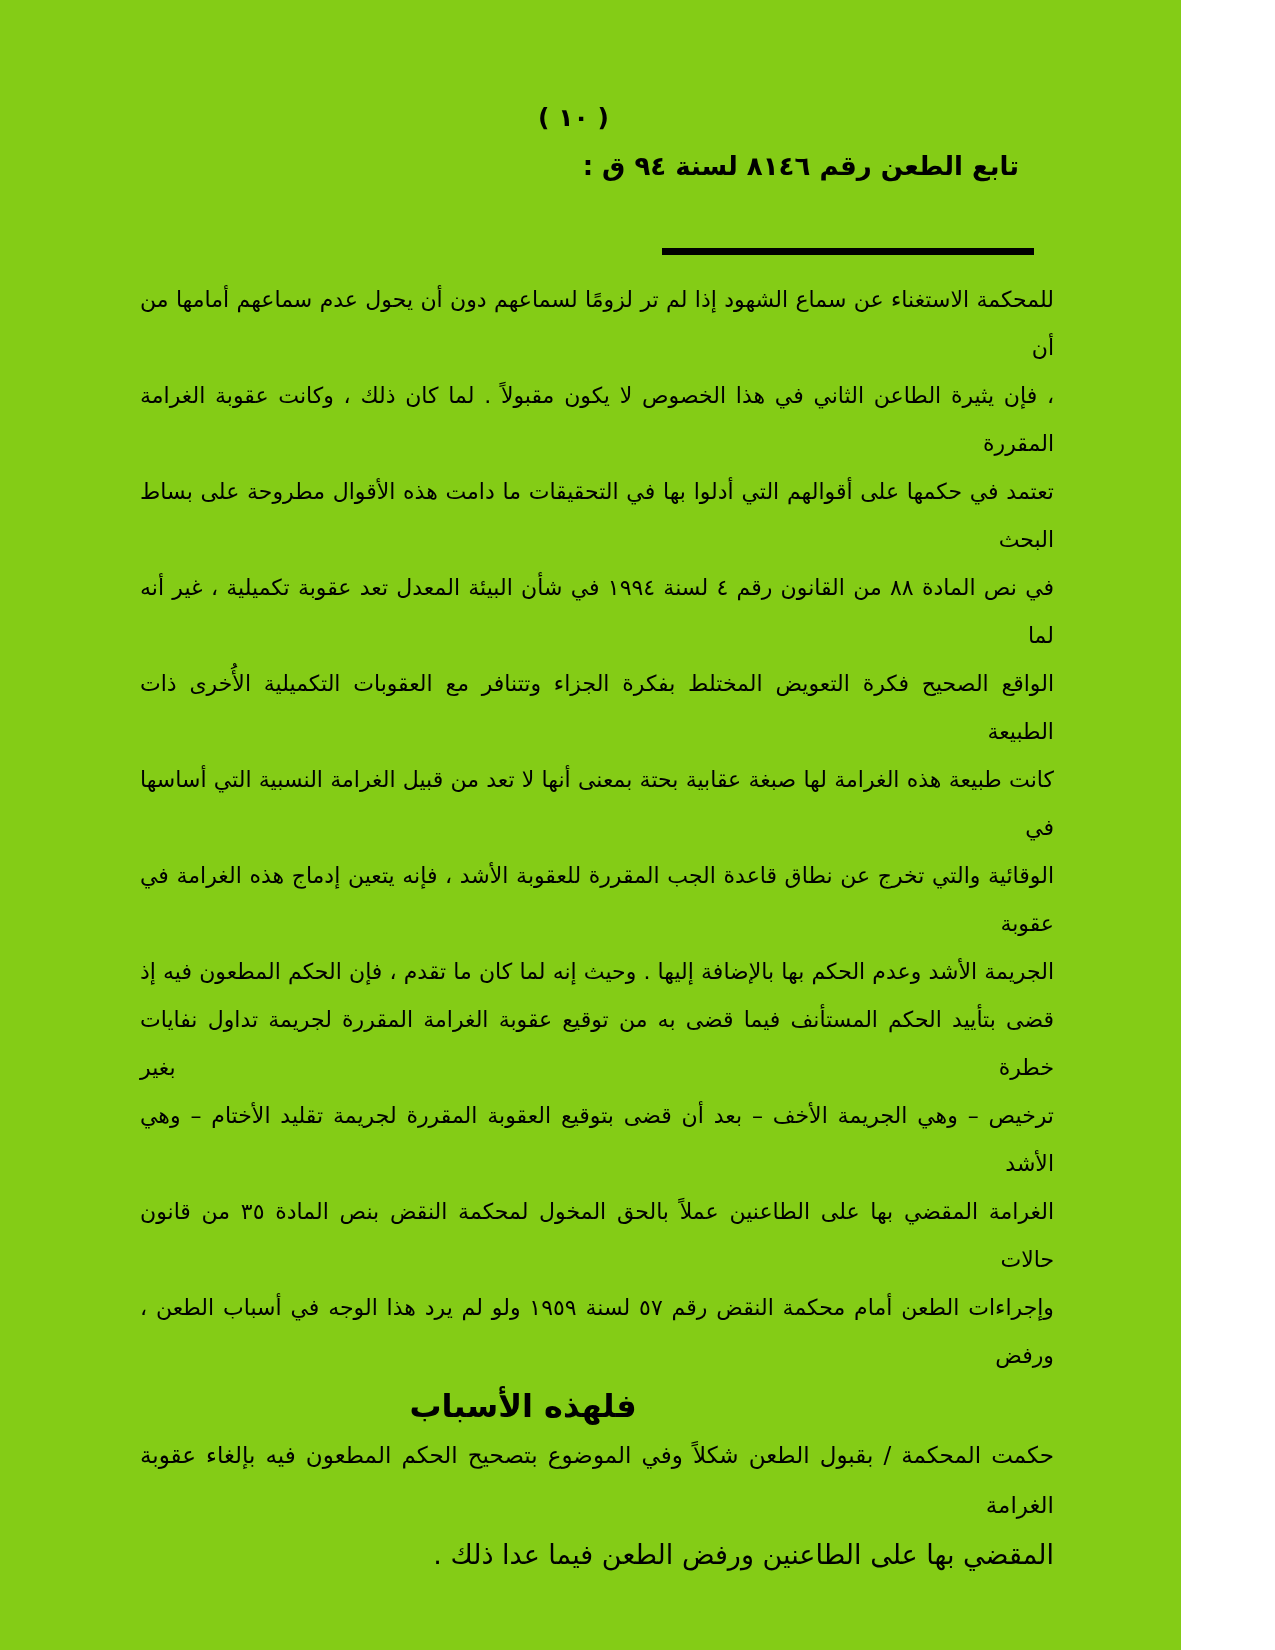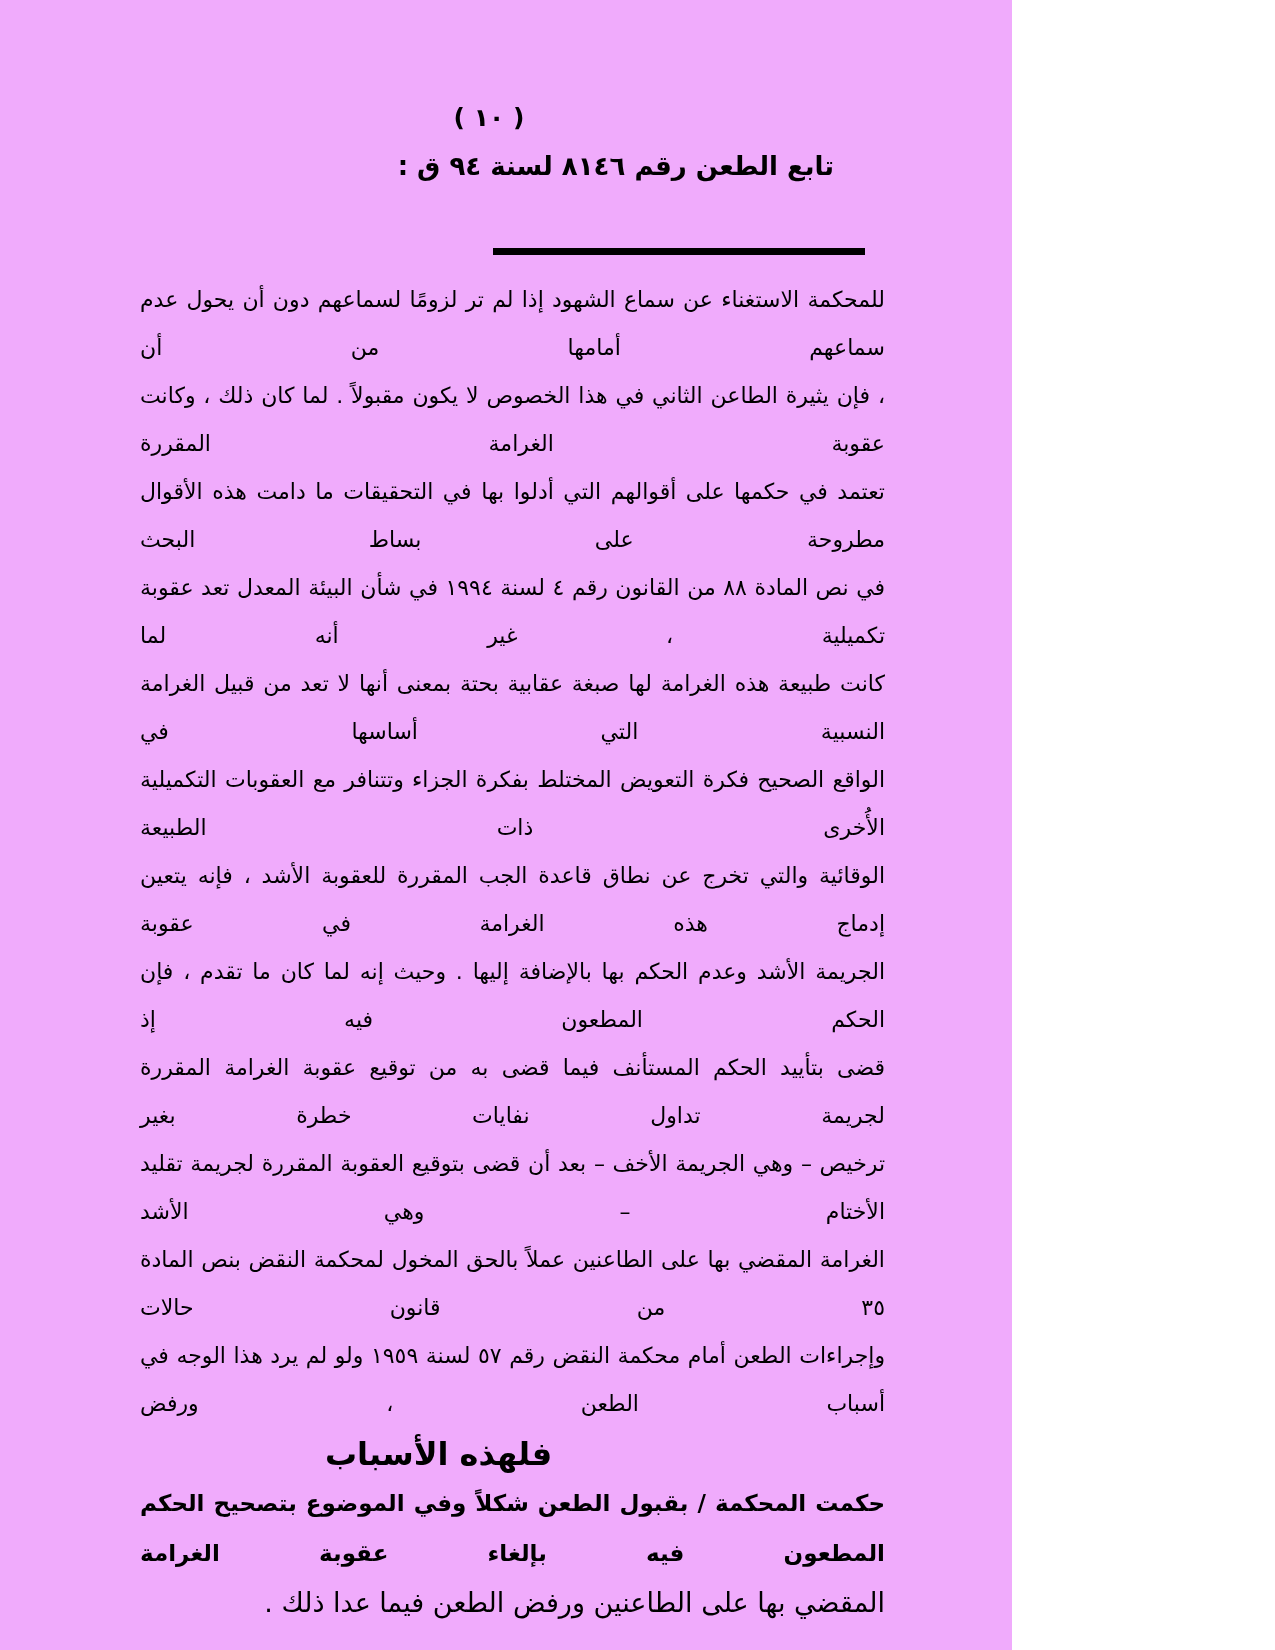--- a/index.html
+++ b/index.html
@@ -4,41 +4,41 @@
 <style>
   html, body {
     margin: 0;
     padding: 0;
     background: #ffffff;
     color: #000000;
     font-family: "DejaVu Sans", sans-serif;
   }
   .page {
     position: relative;
-    width: 1012px;
+    width: 1181px;
     height: 1650px;
-    background: #f0abfc;
+    background: #84cc16;
     overflow: hidden;
   }
   .page-number {
     position: absolute;
     top: 98px;
     left: 0;
     right: 0;
     text-align: center;
     transform: translateX(-17px);
     font-weight: bold;
     font-size: 25px;
     direction: rtl;
     line-height: 40px;
   }
   .continuation-header {
     position: absolute;
     top: 144px;
-    right: 178px;
+    right: 162px;
     direction: rtl;
     text-align: right;
     font-weight: bold;
     font-size: 26px;
     line-height: 44px;
     white-space: nowrap;
   }
   .header-divider {
     position: absolute;
     top: 248px;
@@ -68,21 +68,21 @@
     line-height: 48px;
     margin-top: 2px;
     padding-left: 0;
     padding-right: 148px;
     text-align: center;
     font-weight: bold;
     font-size: 32px;
   }
   .verdict-jline {
     line-height: 50px;
-    font-weight: bold;
+    font-weight: normal;
     font-size: 23px;
     text-align: justify;
     text-align-last: justify;
   }
   .verdict-endline {
     line-height: 50px;
     font-weight: normal;
     font-size: 27px;
     text-align: right;
   }
@@ -96,22 +96,22 @@
 
   <div class="continuation-header">تابع الطعن رقم ٨١٤٦ لسنة ٩٤ ق :</div>
 
   <div class="header-divider"></div>
 
   <div class="doc-body">
     <div class="jline">للمحكمة الاستغناء عن سماع الشهود إذا لم تر لزومًا لسماعهم دون أن يحول عدم سماعهم أمامها من أن</div>
     <div class="jline">، فإن يثيرة الطاعن الثاني في هذا الخصوص لا يكون مقبولاً . لما كان ذلك ، وكانت عقوبة الغرامة المقررة</div>
     <div class="jline">تعتمد في حكمها على أقوالهم التي أدلوا بها في التحقيقات ما دامت هذه الأقوال مطروحة على بساط البحث</div>
     <div class="jline">في نص المادة ٨٨ من القانون رقم ٤ لسنة ١٩٩٤ في شأن البيئة المعدل تعد عقوبة تكميلية ، غير أنه لما</div>
+    <div class="jline">الواقع الصحيح فكرة التعويض المختلط بفكرة الجزاء وتتنافر مع العقوبات التكميلية الأُخرى ذات الطبيعة</div>
     <div class="jline">كانت طبيعة هذه الغرامة لها صبغة عقابية بحتة بمعنى أنها لا تعد من قبيل الغرامة النسبية التي أساسها في</div>
-    <div class="jline">الواقع الصحيح فكرة التعويض المختلط بفكرة الجزاء وتتنافر مع العقوبات التكميلية الأُخرى ذات الطبيعة</div>
     <div class="jline">الوقائية والتي تخرج عن نطاق قاعدة الجب المقررة للعقوبة الأشد ، فإنه يتعين إدماج هذه الغرامة في عقوبة</div>
     <div class="jline">الجريمة الأشد وعدم الحكم بها بالإضافة إليها . وحيث إنه لما كان ما تقدم ، فإن الحكم المطعون فيه إذ</div>
     <div class="jline">قضى بتأييد الحكم المستأنف فيما قضى به من توقيع عقوبة الغرامة المقررة لجريمة تداول نفايات خطرة بغير</div>
     <div class="jline">ترخيص – وهي الجريمة الأخف – بعد أن قضى بتوقيع العقوبة المقررة لجريمة تقليد الأختام – وهي الأشد</div>
     <div class="jline">الغرامة المقضي بها على الطاعنين عملاً بالحق المخول لمحكمة النقض بنص المادة ٣٥ من قانون حالات</div>
     <div class="jline">وإجراءات الطعن أمام محكمة النقض رقم ٥٧ لسنة ١٩٥٩ ولو لم يرد هذا الوجه في أسباب الطعن ، ورفض</div>
 
     <div class="reasons-heading">فلهذه الأسباب</div>
 
     <div class="verdict-jline">حكمت المحكمة / بقبول الطعن شكلاً وفي الموضوع بتصحيح الحكم المطعون فيه بإلغاء عقوبة الغرامة</div>

